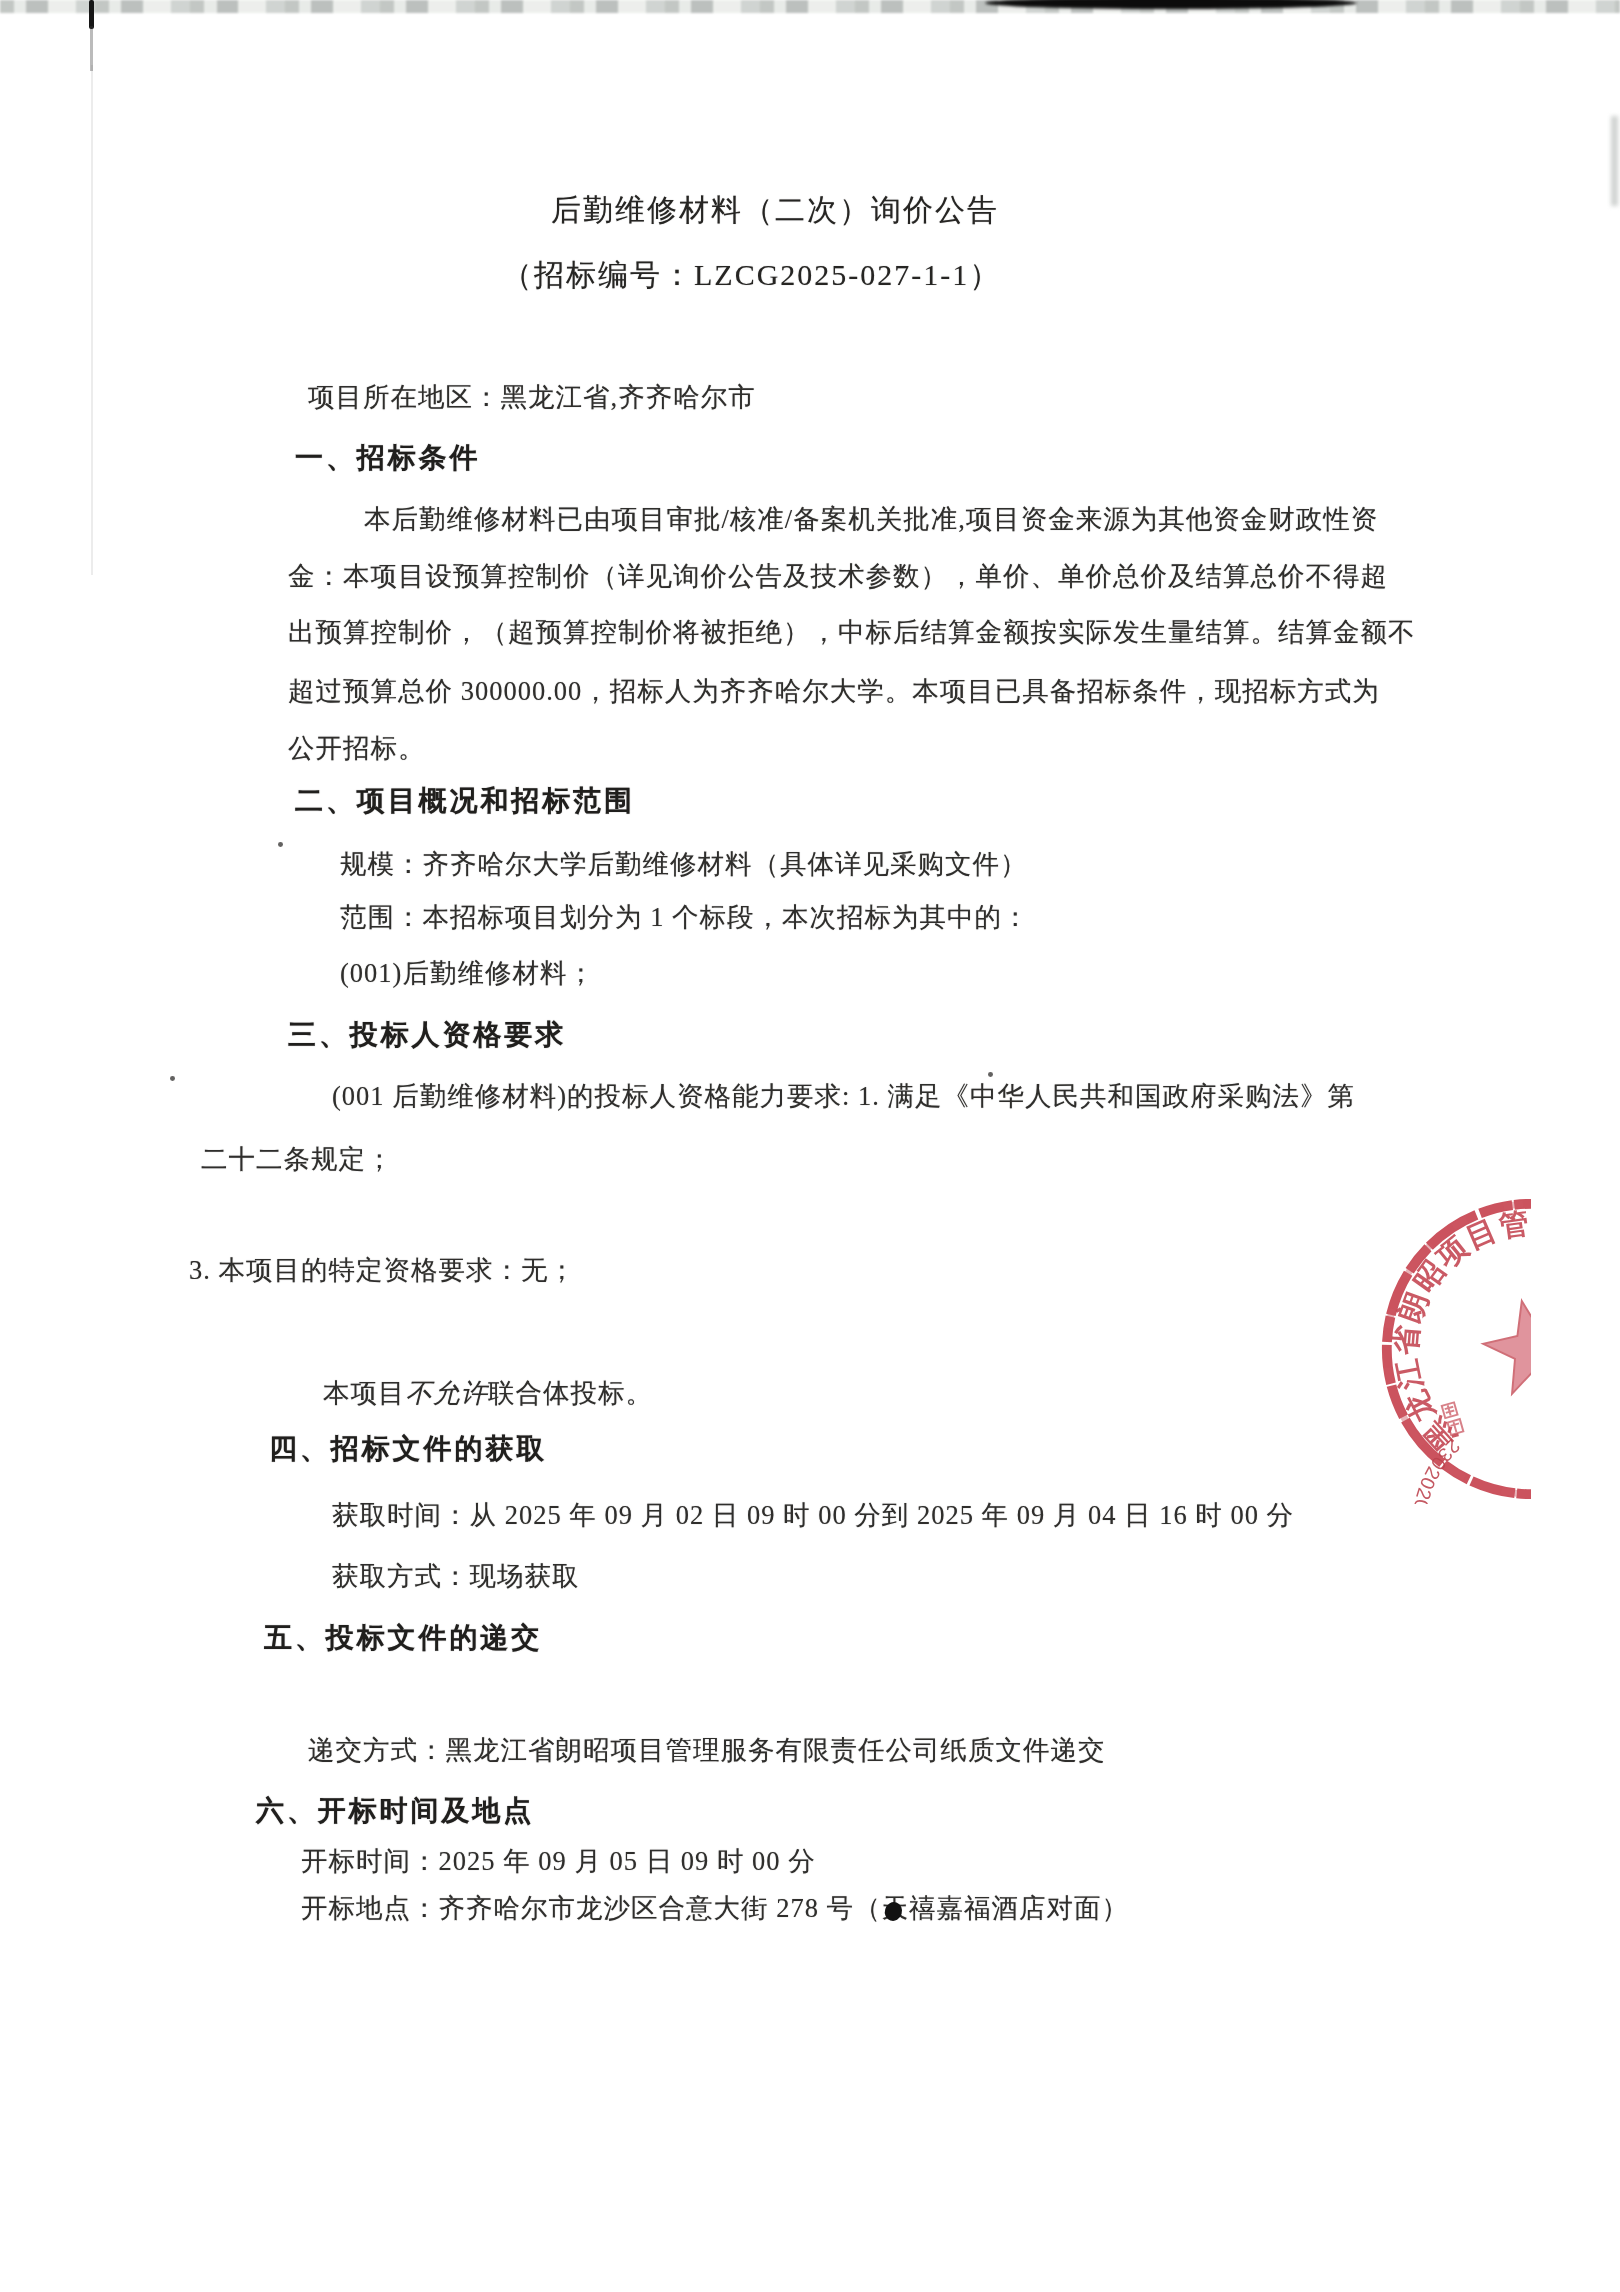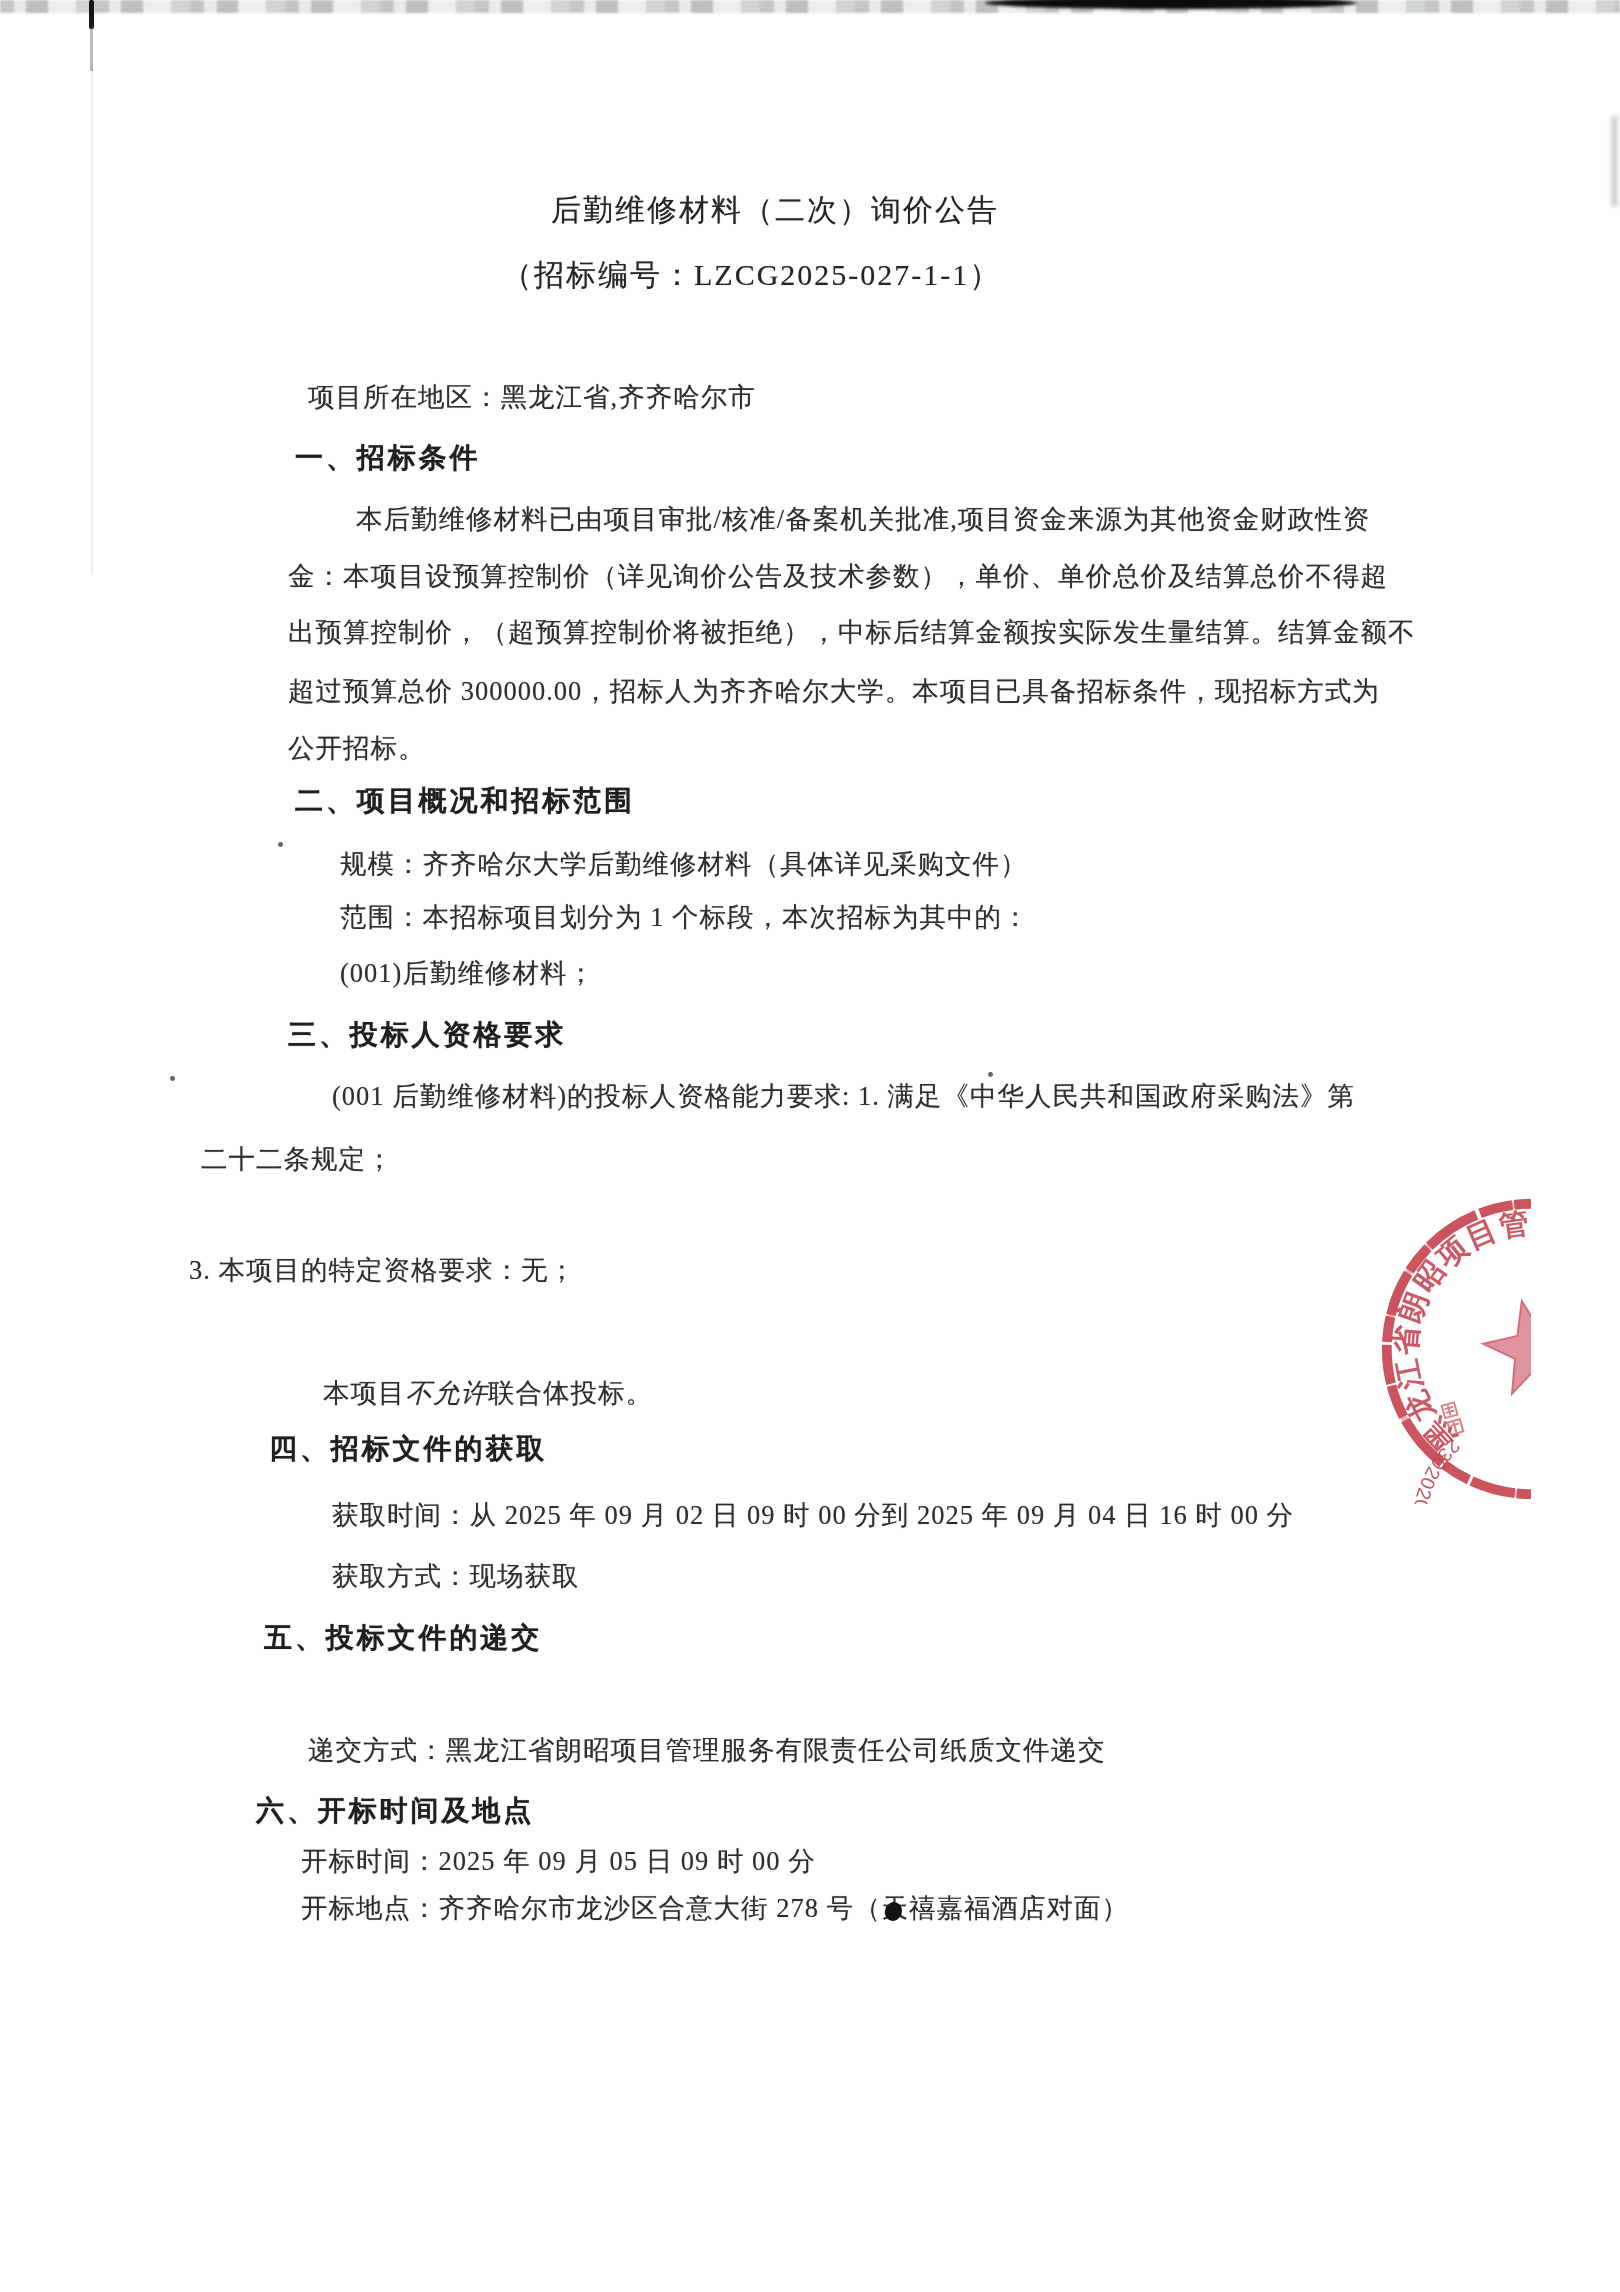--- a/index.html
+++ b/index.html
@@ -64,21 +64,21 @@
   <div class="corner-dash-fade"></div>
   <div class="edge-line"></div>
   <div class="edge-smudge"></div>
 
   <div class="t title" style="left:551px;top:192px">后勤维修材料（二次）询价公告</div>
   <div class="t title" style="left:502px;top:257px">（招标编号：LZCG2025-027-1-1）</div>
 
   <div class="t" style="left:308px;top:382px">项目所在地区：黑龙江省,齐齐哈尔市</div>
 
   <div class="t h" style="left:295px;top:441px">一、招标条件</div>
-  <div class="t" style="left:356px;top:504px">本后勤维修材料已由项目审批/核准/备案机关批准,项目资金来源为其他资金财政性资</div>
+  <div class="t" style="left:364px;top:504px">本后勤维修材料已由项目审批/核准/备案机关批准,项目资金来源为其他资金财政性资</div>
   <div class="t" style="left:288px;top:617px">出预算控制价，（超预算控制价将被拒绝），中标后结算金额按实际发生量结算。结算金额不</div>
   <div class="t" style="left:288px;top:561px">金：本项目设预算控制价（详见询价公告及技术参数），单价、单价总价及结算总价不得超</div>
   <div class="t" style="left:288px;top:676px">超过预算总价 300000.00，招标人为齐齐哈尔大学。本项目已具备招标条件，现招标方式为</div>
   <div class="t" style="left:288px;top:733px">公开招标。</div>
 
   <div class="t h" style="left:295px;top:784px">二、项目概况和招标范围</div>
   <div class="t" style="left:340px;top:849px">规模：齐齐哈尔大学后勤维修材料（具体详见采购文件）</div>
   <div class="t" style="left:340px;top:902px">范围：本招标项目划分为 1 个标段，本次招标为其中的：</div>
   <div class="t" style="left:340px;top:958px">(001)后勤维修材料；</div>
 

